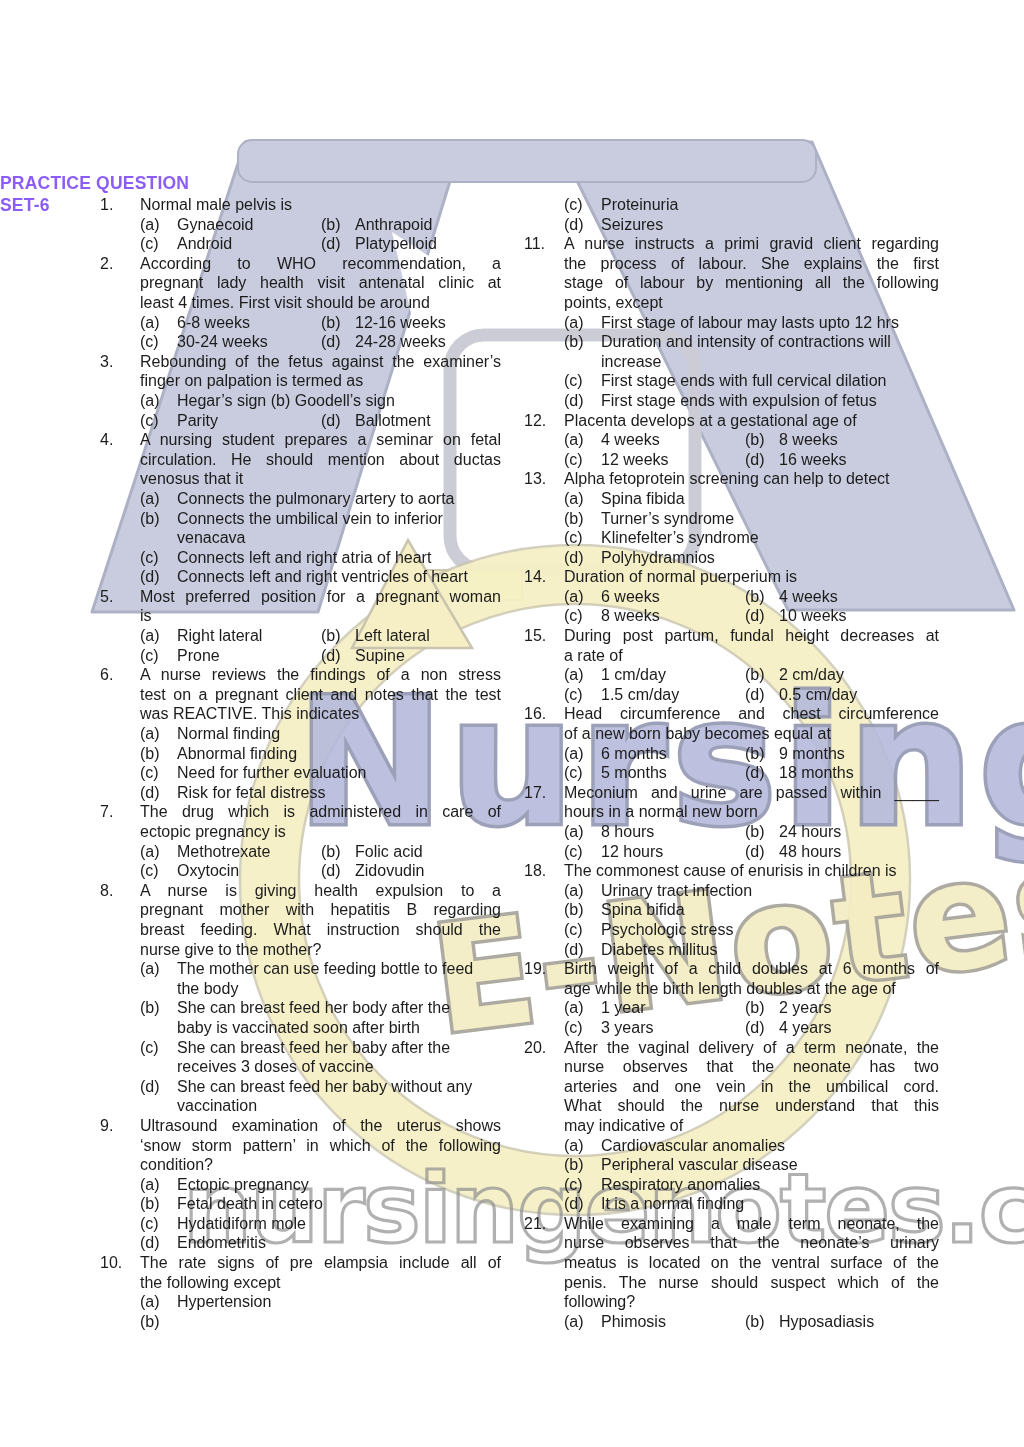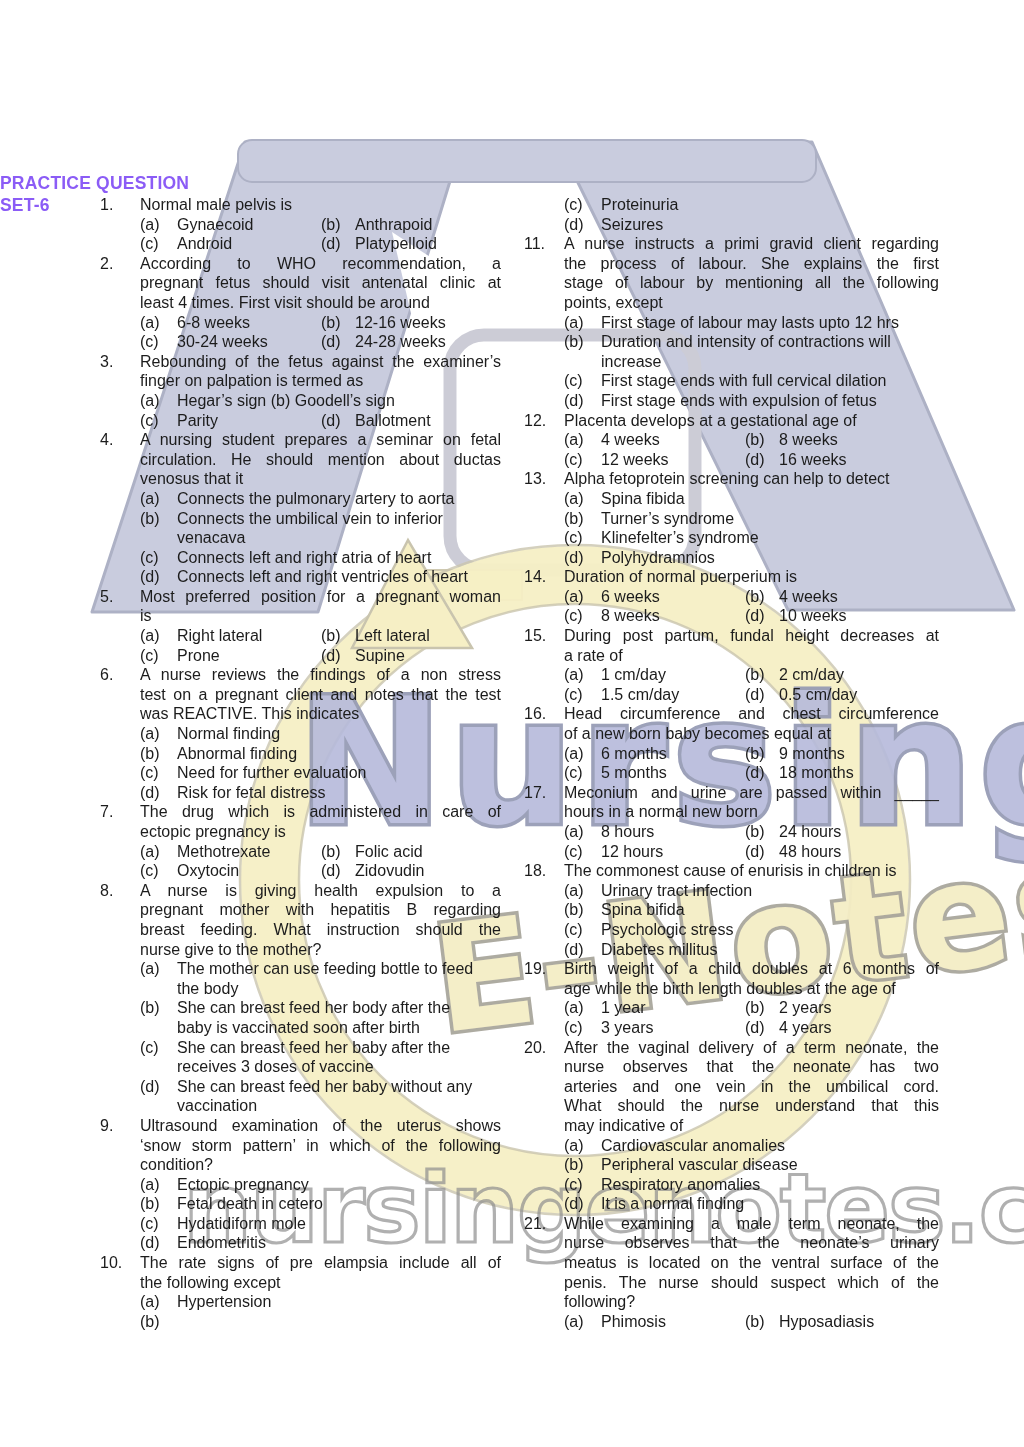--- a/index.html
+++ b/index.html
@@ -101,21 +101,21 @@
                 <div class="oline">Platypelloid</div>
               </div>
             </div>
           </div>
         </div>
       </div>
       <div class="q">
         <div class="qnum">2.</div>
         <div class="qbody">
           <div class="qline">According to WHO recommendation, a</div>
-          <div class="qline">pregnant fetus should visit antenatal clinic at</div>
+          <div class="qline">pregnant lady health visit antenatal clinic at</div>
           <div class="qline qline-last">least 4 times. First visit should be around</div>
           <div class="opt-pair">
             <div class="opt p1">
               <span class="olabel">(a)</span>
               <div class="otext">
                 <div class="oline">6-8 weeks</div>
               </div>
             </div>
             <div class="opt p2">
               <span class="olabel">(b)</span>

